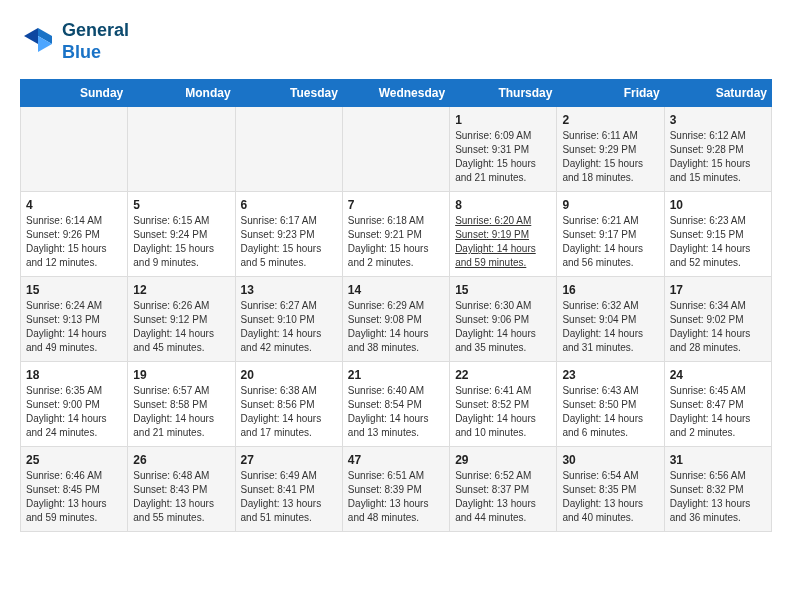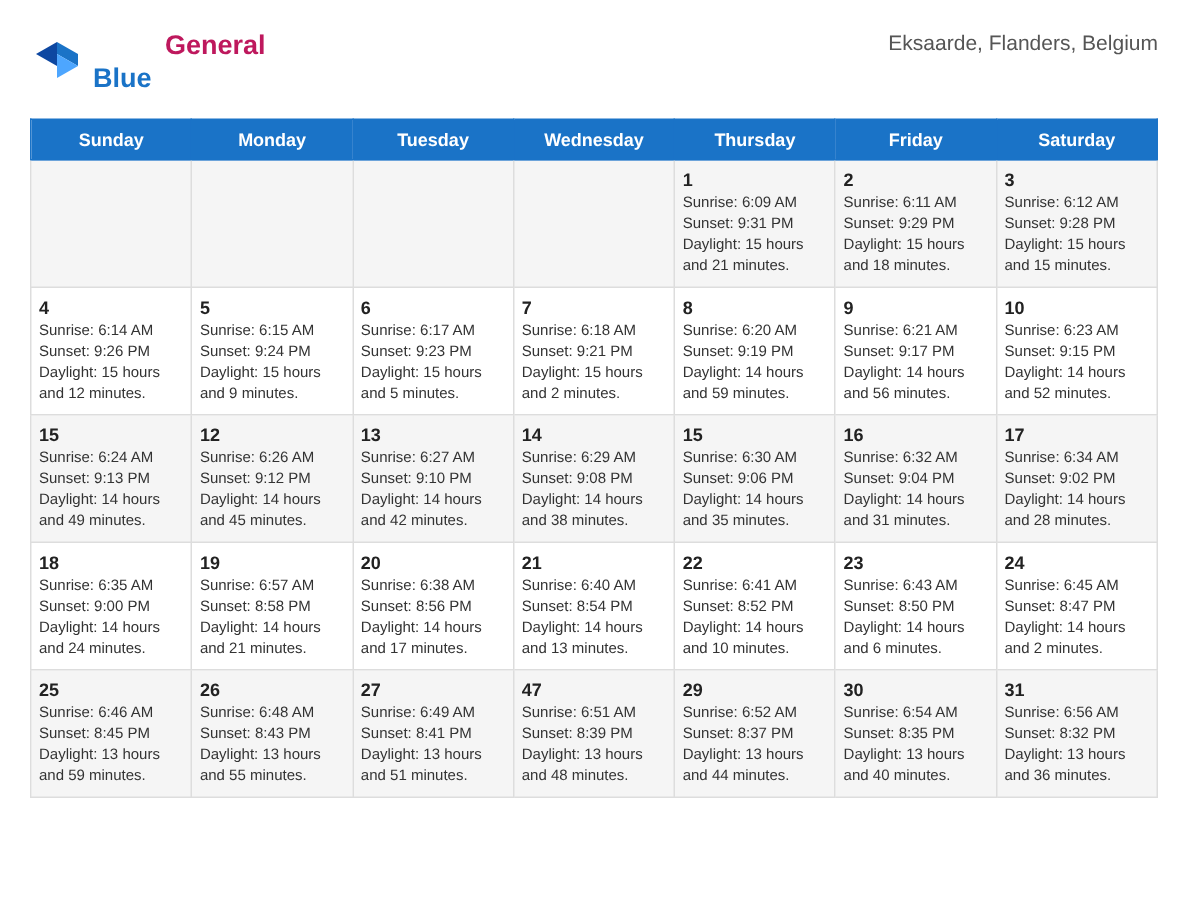--- a/index.html
+++ b/index.html
@@ -19,21 +19,21 @@
     .logo {
       display: flex;
       align-items: center;
       gap: 6px;
     }
     .logo-text {
       font-size: 18px;
       font-weight: bold;
       line-height: 1.2;
     }
-    .logo-text .general { color: #be185d; margin-left: 48px; }
+    .logo-text .general { color: #0c4a6e; }
     .logo-text .blue { color: #1a73c7; }
     .logo-icon {
       width: 36px;
       height: 36px;
     }
     .title-block {
       text-align: right;
     }
     .month-title {
       font-size: 36px;
@@ -48,21 +48,21 @@
       width: 100%;
       border-collapse: collapse;
       font-size: 11px;
     }
     thead tr {
       background-color: #1a73c7;
       color: white;
     }
     thead th {
       padding: 6px 4px;
-      text-align: center;
+      text-align: right;
       font-size: 12px;
       font-weight: 600;
       border: 1px solid #1a73c7;
     }
     tbody tr {
       vertical-align: top;
     }
     tbody tr:nth-child(odd) {
       background-color: #f5f5f5;
     }
@@ -97,21 +97,20 @@
       <polygon points="18,4 32,12 32,20 18,12" fill="#1a73c7"></polygon>
       <polygon points="18,12 32,20 18,28" fill="#4da6ff"></polygon>
       <polygon points="18,4 4,12 18,20" fill="#0d47a1"></polygon>
     </svg>
     <div class="logo-text">
       <div><span class="general">General</span></div>
       <div><span class="blue">Blue</span></div>
     </div>
   </div>
   <div class="title-block">
-    <div class="subtitle">Eksaarde, Flanders, Belgium</div>
   </div>
 </div>
 
 <table>
   <thead>
     <tr>
     <th>Sunday</th>
         <th>Monday</th>
         <th>Tuesday</th>
         <th>Wednesday</th>
@@ -172,21 +171,21 @@
         </td>
         <td>
           <span class="day-num">7</span>
           <div class="day-info" style="white-space: pre-line;">Sunrise: 6:18 AM
 Sunset: 9:21 PM
 Daylight: 15 hours
 and 2 minutes.</div>
         </td>
         <td>
           <span class="day-num">8</span>
-          <div class="day-info" style="white-space: pre-line;">Sunrise: 6:20 AM
+          <div class="day-info" style="white-space: pre-line; text-decoration: underline;">Sunrise: 6:20 AM
 Sunset: 9:19 PM
 Daylight: 14 hours
 and 59 minutes.</div>
         </td>
         <td>
           <span class="day-num">9</span>
           <div class="day-info" style="white-space: pre-line;">Sunrise: 6:21 AM
 Sunset: 9:17 PM
 Daylight: 14 hours
 and 56 minutes.</div>

